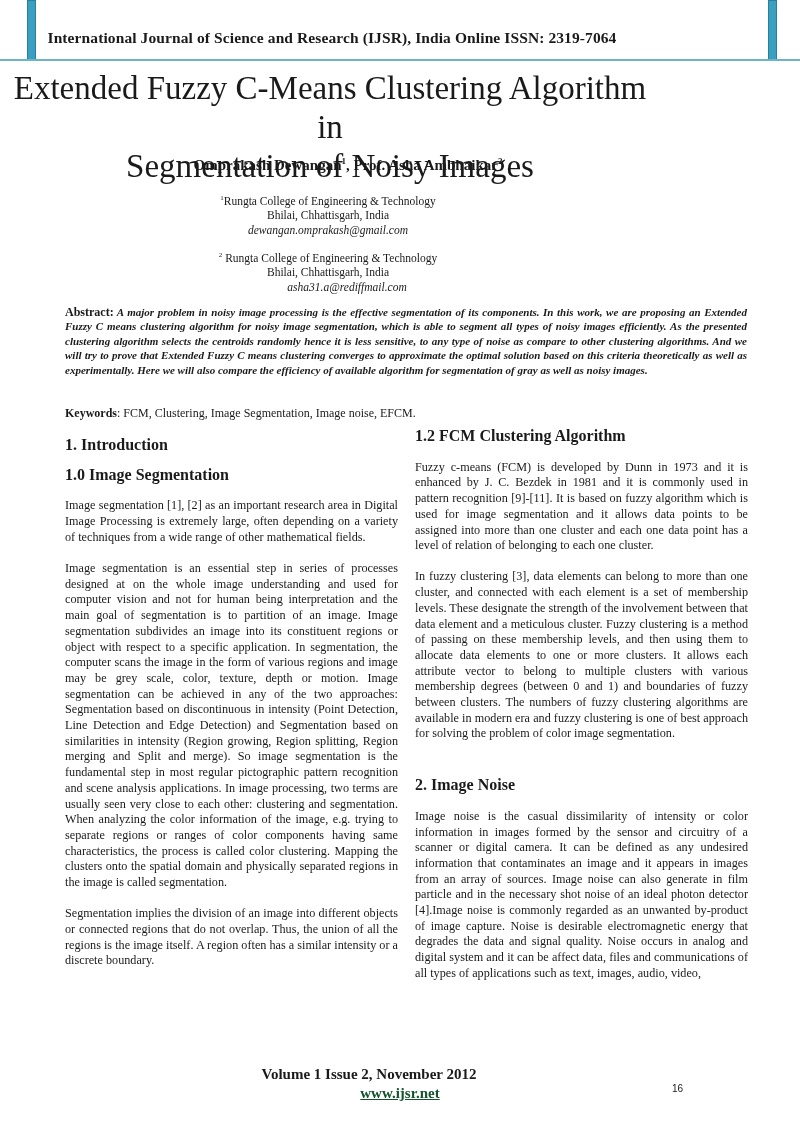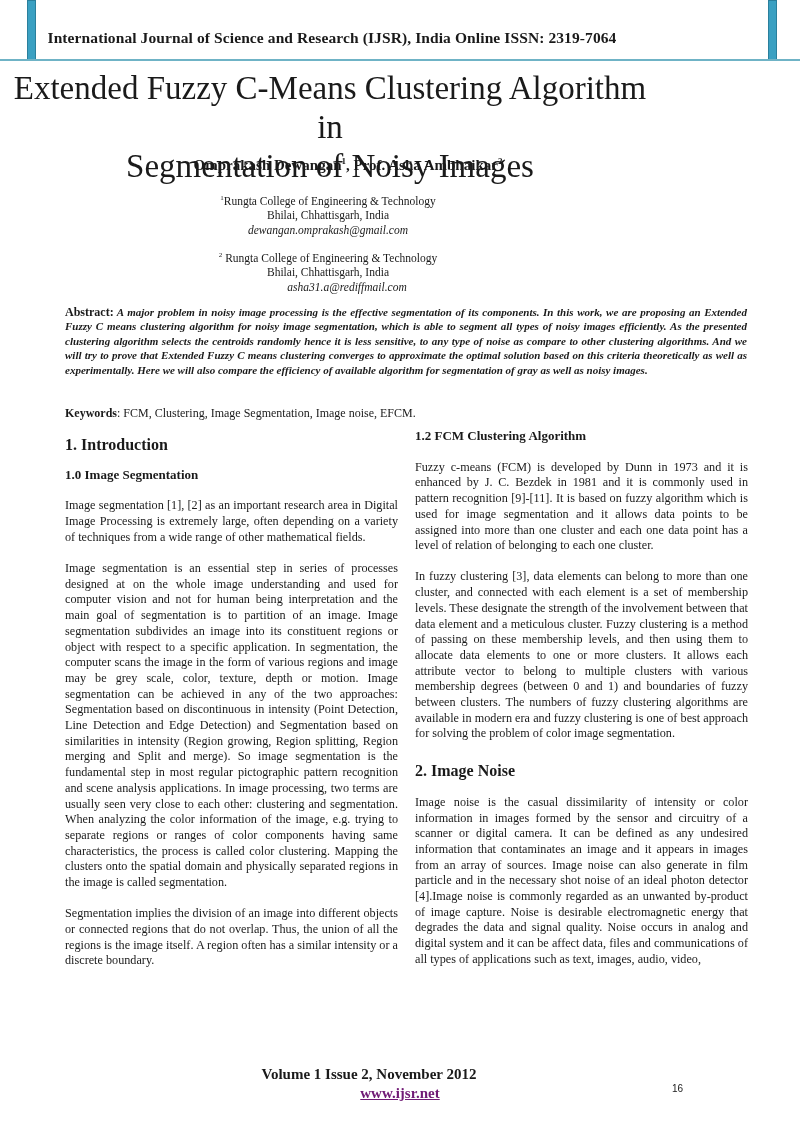--- a/index.html
+++ b/index.html
@@ -23,27 +23,27 @@
   .aff2 { top: 248px; }
   .abstract { position: absolute; top: 305px; left: 65px; width: 682px; font-size: 11px; line-height: 14.4px;
               text-align: justify; font-weight: bold; font-style: italic; }
   .abstract .lbl { font-style: normal; font-size: 12px; }
   .keywords { position: absolute; top: 406px; left: 65px; width: 682px; font-size: 12px; }
   .keywords .lbl { font-weight: bold; }
   .col { position: absolute; width: 333px; font-size: 12.2px; line-height: 15.7px; }
   .col.left { left: 65px; top: 437px; }
   .col.right { left: 415px; top: 428px; }
   .h1 { font-weight: bold; font-size: 16px; margin: 0 0 14px 0; }
-  .h2 { font-weight: bold; font-size: 13px; margin: 0 0 16px 0; }
+  .h2 { font-weight: bold; font-size: 16px; margin: 0 0 16px 0; }
   p { margin: 0 0 15.5px 0; text-align: justify; }
   .col.right .h2 { margin-bottom: 16px; }
-  .col.right .h1 { margin-top: 21px; margin-bottom: 16px; }
+  .col.right .h1 { margin-top: 35px; margin-bottom: 16px; }
   .footer-vol { position: absolute; top: 1066px; left: 0; width: 738px; text-align: center; font-weight: bold; font-size: 15px; }
   .footer-link { position: absolute; top: 1085px; left: 0; width: 800px; text-align: center; font-weight: bold; font-size: 15px;
-                 color: #701a75; text-decoration: underline; }
+                 color: #14532d; text-decoration: underline; }
   .pagenum { position: absolute; top: 1083px; left: 672px; font-family: "Liberation Sans", sans-serif; font-size: 10px; }
 </style>
 </head>
 <body>
 
 <div class="bar left"></div>
 <div class="bar right"></div>
 <div class="hline"></div>
 
 <div class="journal">International Journal of Science and Research (IJSR), India Online ISSN: 2319-7064</div>

